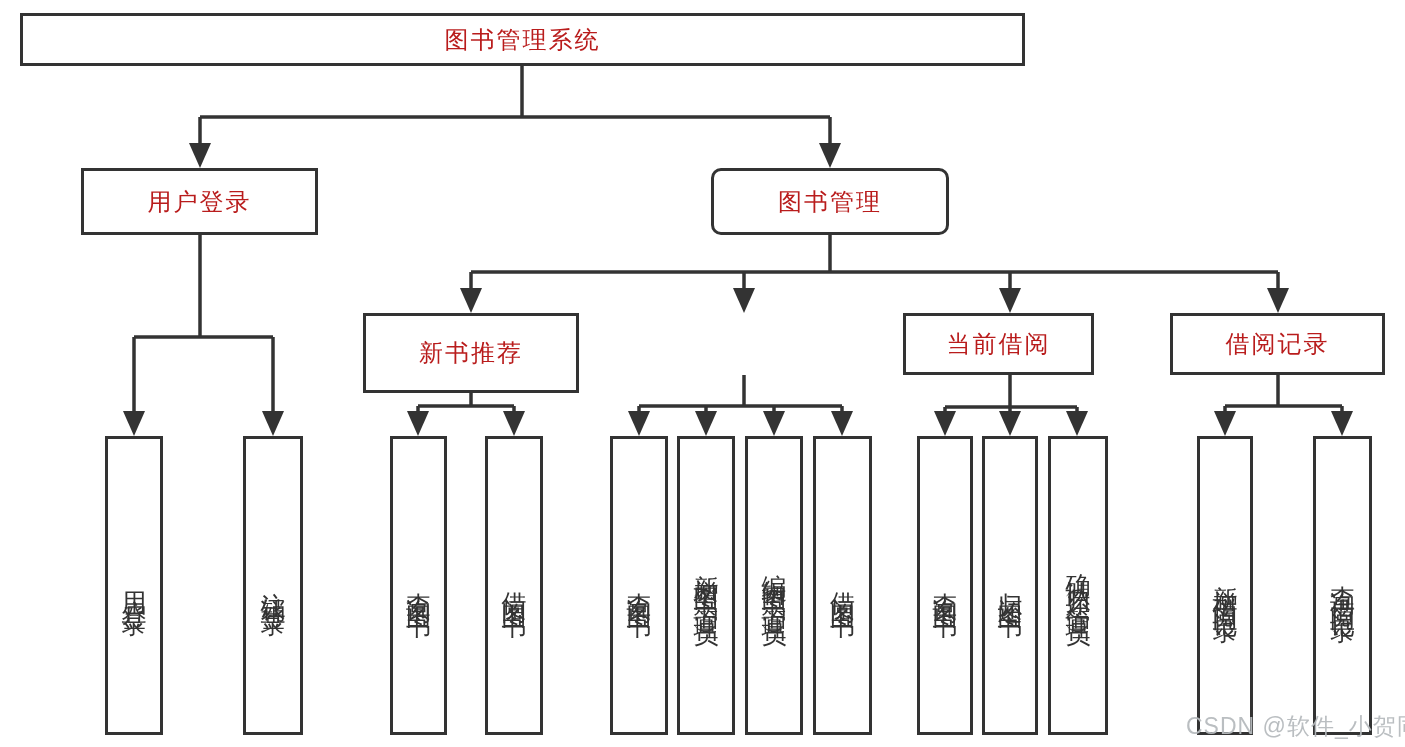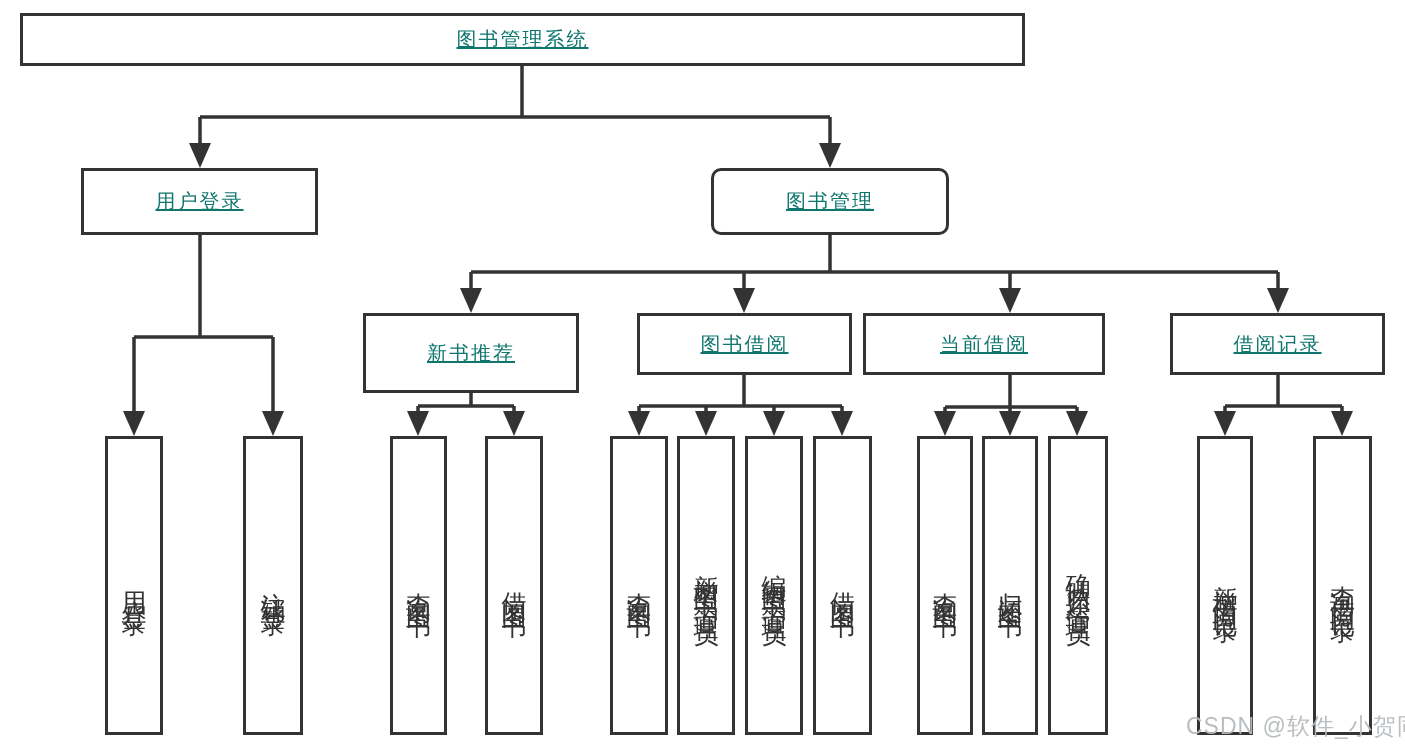--- a/index.html
+++ b/index.html
@@ -16,25 +16,24 @@
     position: absolute;
     box-sizing: border-box;
     border: 3px solid #333333;
     background: #ffffff;
     display: flex;
     align-items: center;
     justify-content: center;
     text-align: center;
   }
   .hlabel {
-    font-size: 20px;
+    font-size: 24px;
     letter-spacing: 2px;
-    color: #0f766e;
+    color: #b91c1c;
     white-space: nowrap;
-    text-decoration: underline;
   }
   .leaf .vlabel {
     writing-mode: vertical-rl;
     text-orientation: mixed;
     font-size: 25px;
     letter-spacing: 7px;
     line-height: 1;
     color: #333333;
     white-space: nowrap;
   }
@@ -136,24 +135,21 @@
   <div class="node" style="left:81px; top:168px; width:237px; height:67px;">
     <span class="hlabel">用户登录</span>
   </div>
   <div class="node" style="left:711px; top:168px; width:238px; height:67px;border-radius:10px;">
     <span class="hlabel">图书管理</span>
   </div>
 
   <div class="node" style="left:363px; top:313px; width:216px; height:80px;">
     <span class="hlabel">新书推荐</span>
   </div>
-  <div class="node" style="left:637px; top:313px; width:215px; height:62px;">
-    <span class="hlabel">图书借阅</span>
-  </div>
-  <div class="node" style="left:863px; top:313px; width:242px; height:62px;">
+  <div class="node" style="left:903px; top:313px; width:191px; height:62px;">
     <span class="hlabel">当前借阅</span>
   </div>
   <div class="node" style="left:1170px; top:313px; width:215px; height:62px;">
     <span class="hlabel">借阅记录</span>
   </div>
 
   <div class="node leaf" style="left:105px; top:436px; width:58px; height:299px;">
     <span class="vlabel">用户登录</span>
   </div>
   <div class="node leaf" style="left:243px; top:436px; width:60px; height:299px;">

